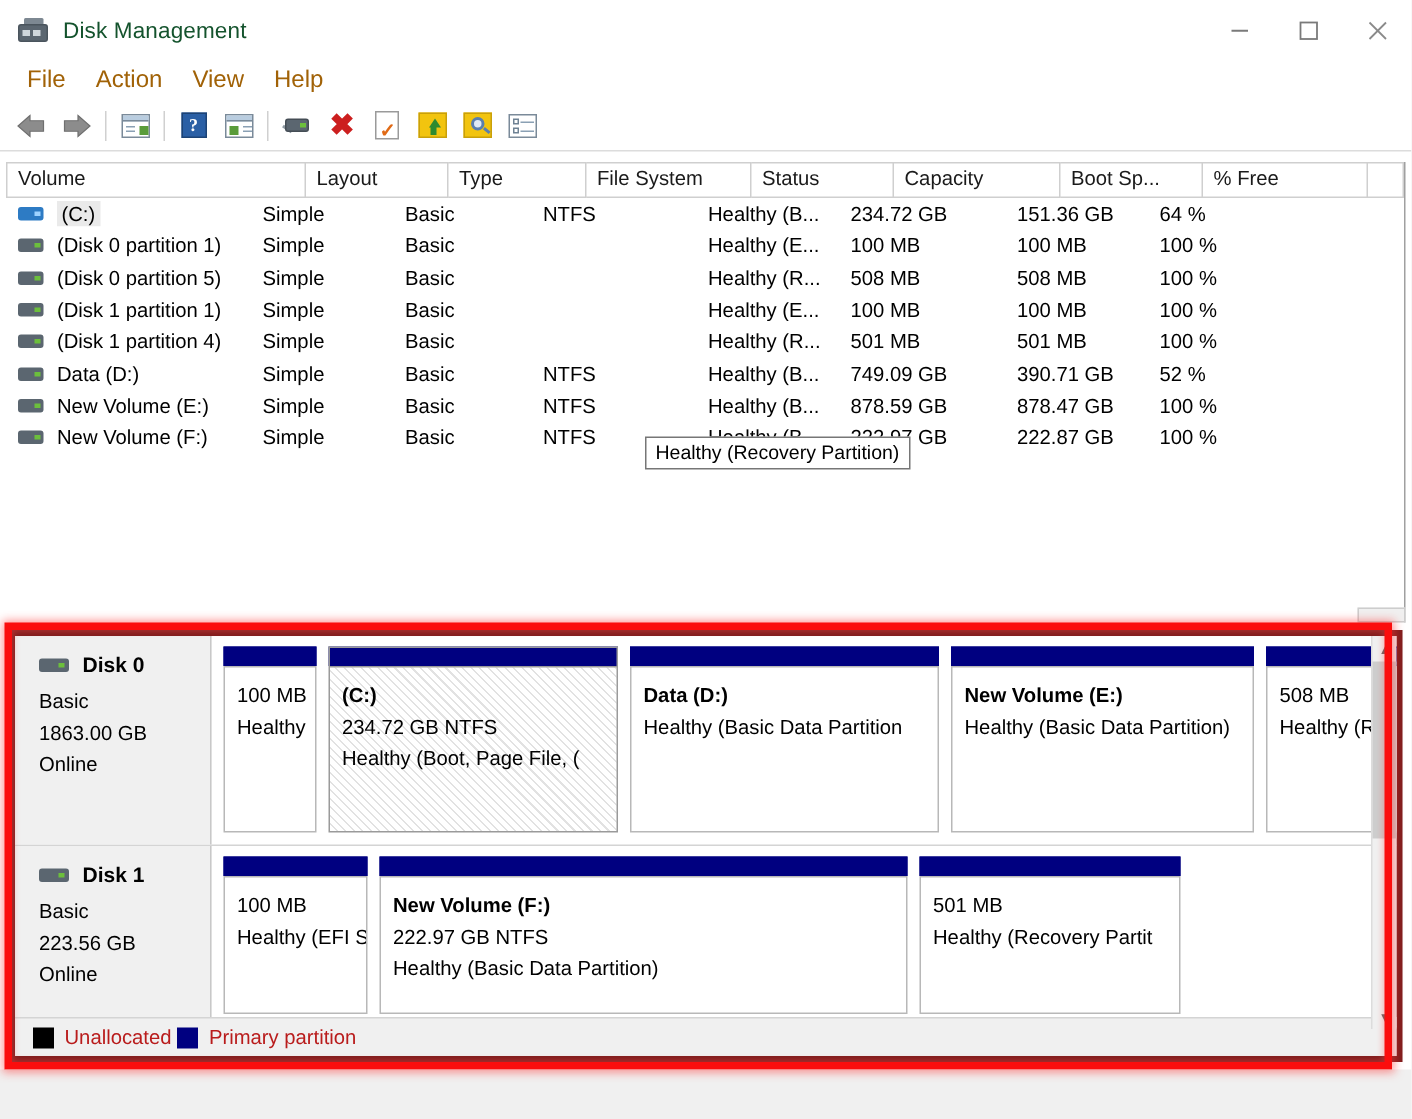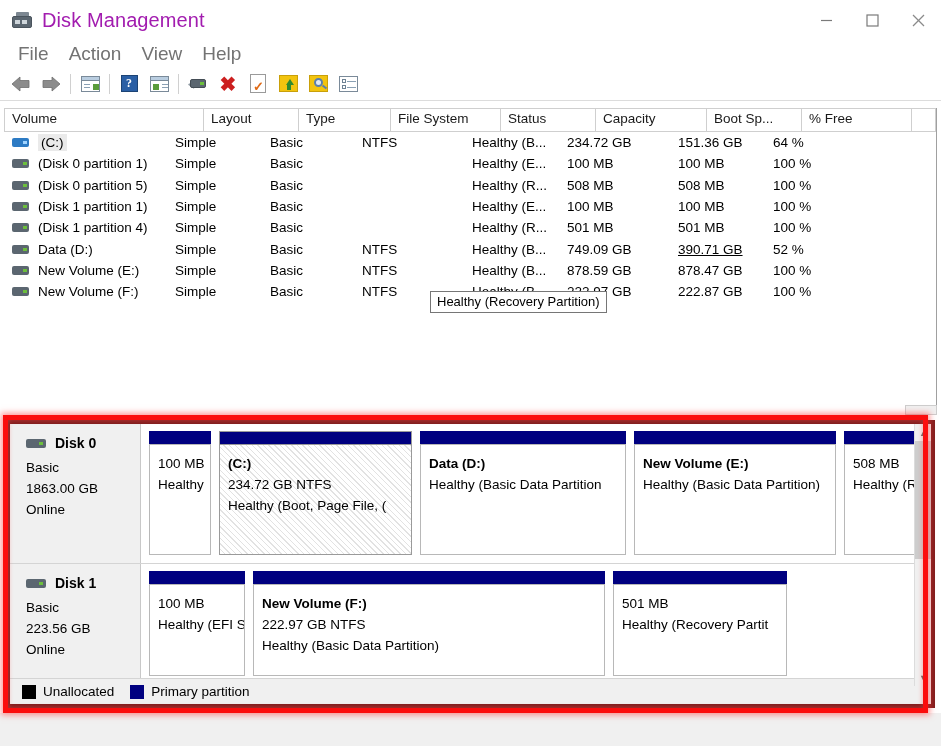--- a/index.html
+++ b/index.html
@@ -37,38 +37,38 @@
   }
   .title-icon .tslot2 {
     position:absolute; left:10px; top:8px; width:5px; height:4px;
     background:#cfd6db;
   }
   .title-icon .ttop {
     position:absolute; left:4px; top:0px; width:13px; height:5px;
     background:#7d8892; border-radius:1px;
   }
   .title-text {
-    font-size: 20px; color:#a21caf; letter-spacing:0.1px;
+    font-size: 15px; color:#14532d; letter-spacing:0.1px;
   }
   .winbtns { position:absolute; right:0; top:0; height:40px; display:flex; }
   .winbtn {
     width: 46px; height: 40px; display:flex; align-items:center; justify-content:center;
     color:#7a7a7a;
   }
   .winbtn svg { display:block; }
 
   
   .menubar {
     position:absolute; left:0; top:40px; width:941px; height:27px;
     background:#ffffff;
     display:flex; align-items:center;
     padding-left: 8px;
   }
   .menuitem {
-    font-size:19px; color:#737373;
+    font-size:16px; color:#a16207;
     padding: 2px 10px;
   }
 
   
   .toolbar {
     position:absolute; left:0; top:67px; width:941px; height:34px;
     background:#ffffff;
     display:flex; align-items:center;
     border-bottom: 1px solid #dcdcdc;
     padding-left: 6px;
@@ -199,21 +199,21 @@
 
   
   .legend {
     position:absolute; left:0; bottom:0; width:929px; height:26px;
     background:#f0f0f0;
     display:flex; align-items:center;
     border-top:1px solid #d4d4d4;
     padding-left:12px;
   }
   .legend .sw { width:14px; height:14px; margin-right:7px; }
-  .legend .lbl { font-size:13.5px; color:#000000; margin-right:16px; }
+  .legend .lbl { font-size:13.5px; color:#b91c1c; margin-right:4px; }
 
   
   .vscroll {
     position:absolute; right:0px; top:0px; width:17px; height:262px;
     background:#f0f0f0; border-left:1px solid #dcdcdc;
     z-index: 12;
   }
   .vscroll .arw { width:17px; height:17px; display:flex; align-items:center; justify-content:center; color:#606060; font-size:9px; }
   .vscroll .thumb { position:absolute; left:0; top:17px; width:17px; height:118px; background:#cdcdcd; }
 
@@ -439,21 +439,21 @@
               <span class="body"></span>
               <span class="led"></span>
             </span>
             <span>Data (D:)</span>
           </div>
           <div class="cell" style="width: 95px;">Simple</div>
           <div class="cell" style="width: 92px;">Basic</div>
           <div class="cell" style="width: 110px;">NTFS</div>
           <div class="cell" style="width: 95px;">Healthy (B...</div>
           <div class="cell" style="width: 111px;">749.09 GB</div>
-          <div class="cell" style="width: 95px; text-decoration: underline;">390.71 GB</div>
+          <div class="cell" style="width: 95px;">390.71 GB</div>
           <div class="cell" style="width: 110px;">52 %</div>
         </div>
         <div class="vl-row">
           <div class="cell vol" style="width: 164px;">
             <span class="vrow-icon">
               <span class="body"></span>
               <span class="led"></span>
             </span>
             <span>New Volume (E:)</span>
           </div>

